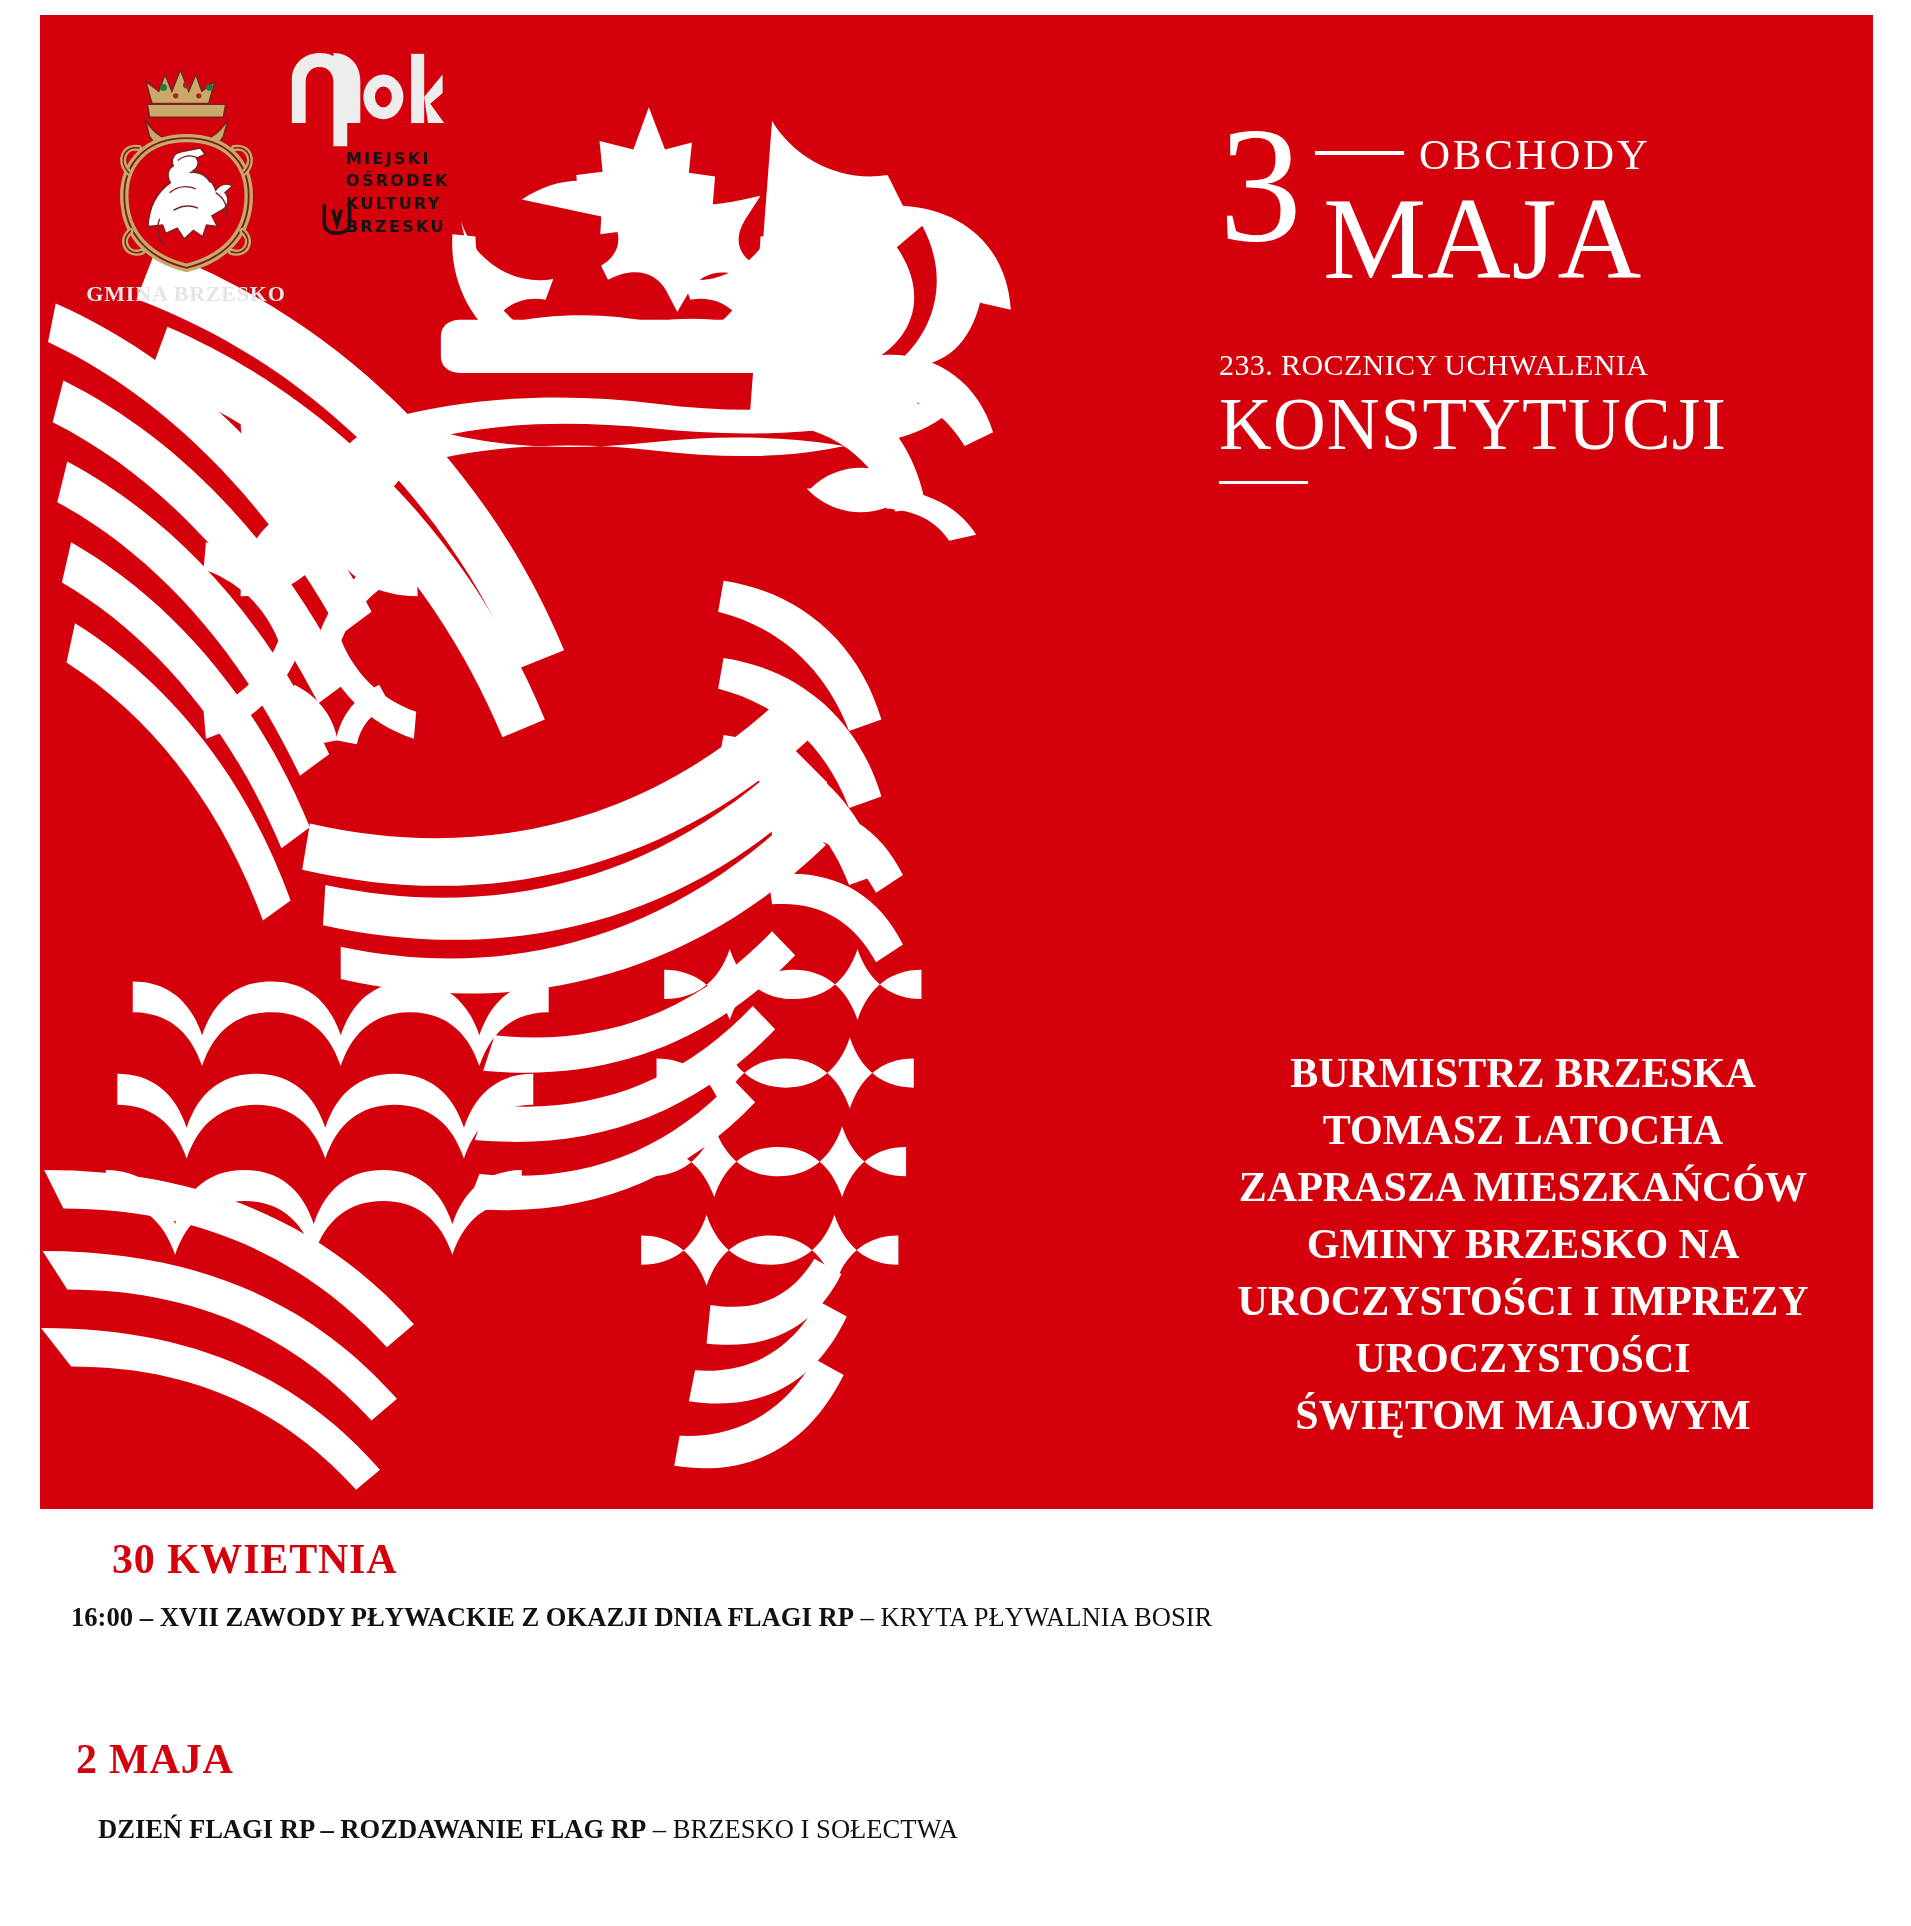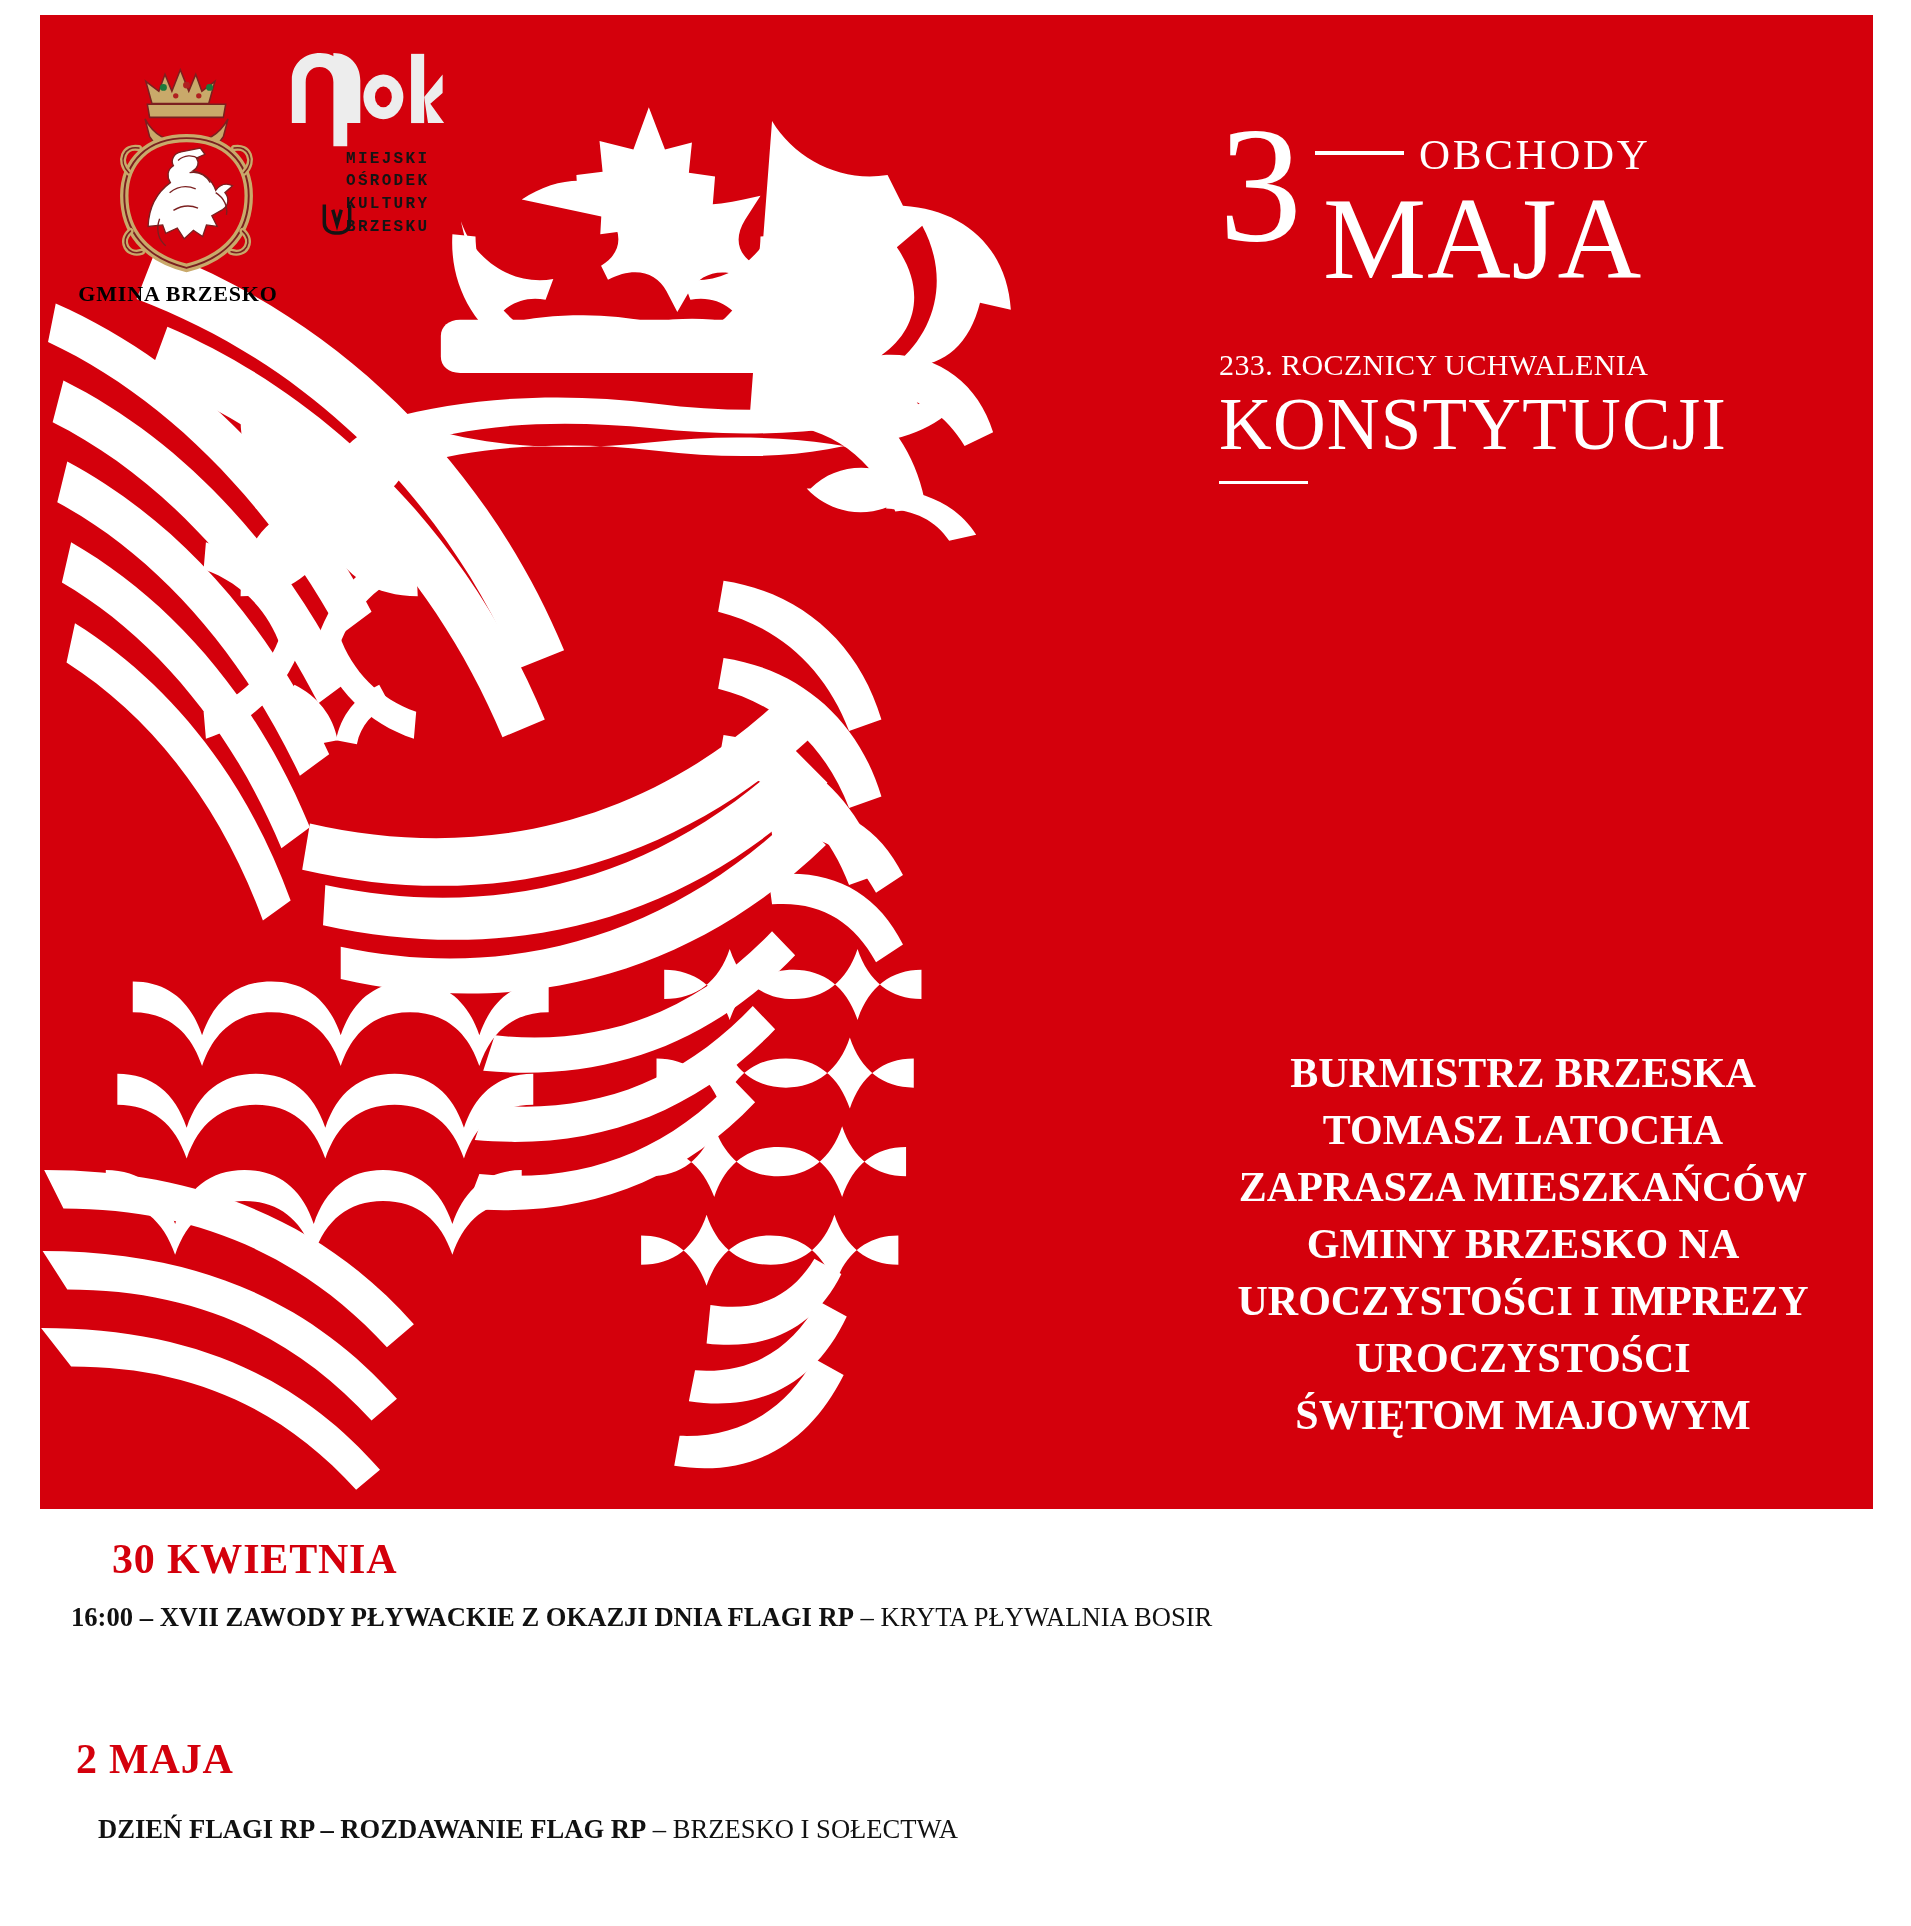--- a/index.html
+++ b/index.html
@@ -41,25 +41,25 @@
   .crest-wrap {
     position: absolute;
     left: 62px;
     top: 42px;
     width: 169px;
     height: 216px;
   }
   .crest-wrap svg { display:block; width:100%; height:100%; }
   .gmina-label {
     position: absolute;
-    left: 38px;
+    left: 46px;
     top: 266px;
     width: 200px;
     text-align: center;
-    color: #000000;
+    color: #e5e5e5;
     font-family: "Liberation Serif", serif;
     font-weight: bold;
     font-size: 22px;
     letter-spacing: 0.8px;
     white-space: nowrap;
   }
 
   
   .mok-wrap {
     position: absolute;
@@ -79,21 +79,21 @@
     left: 59px;
     top: 98px;
     width: 162px;
     color: #141414;
     font-family: "DejaVu Sans", sans-serif;
     font-weight: bold;
     font-size: 16px;
     line-height: 1.42;
     letter-spacing: 2.3px;
   }
-  .mok-lines .ln { display:block; white-space: nowrap; font-family: Liberation Mono, monospace; }
+  .mok-lines .ln { display:block; white-space: nowrap; }
   .mok-w {
     position: absolute;
     left: 35px;
     top: 152px;
     width: 30px; height: 33px;
   }
   .mok-w svg { display:block; width:100%; height:100%; }
 
   
   .title-block {

